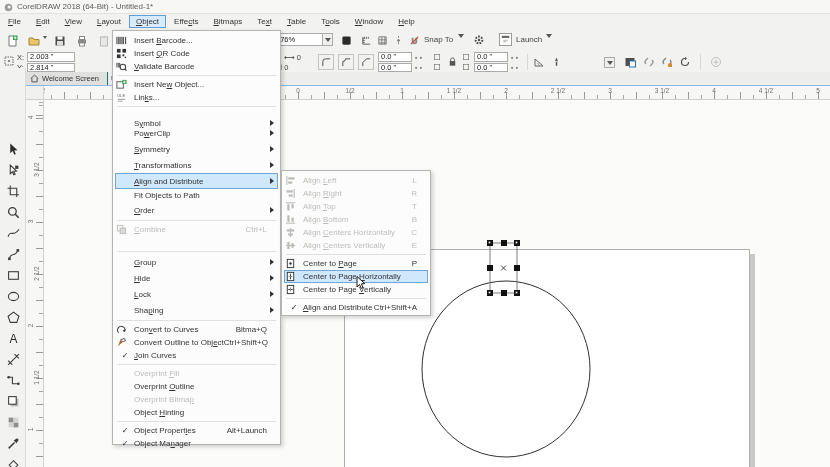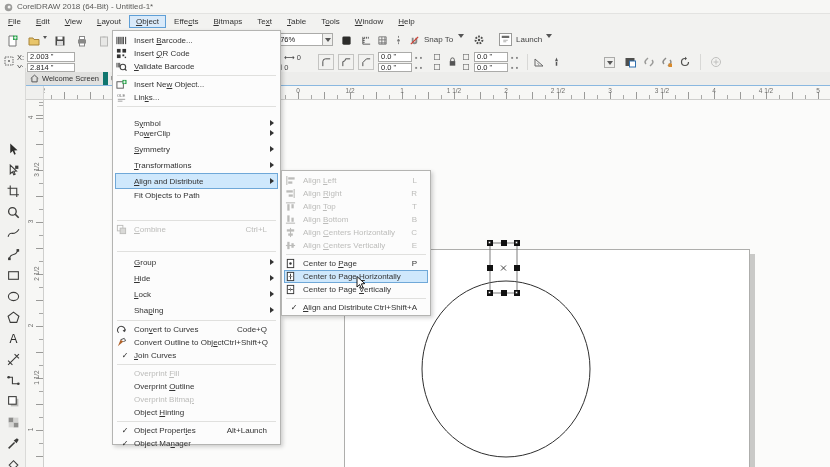--- a/index.html
+++ b/index.html
@@ -297,21 +297,21 @@
     <div class="vsep" style="left:700px;top:2px;height:16px"></div>
     <div class="tbtn" style="left:708px;top:2px;width:16px;height:16px">
       <svg width="12" height="12" viewBox="0 0 12 12">
           <circle cx="6" cy="6" r="4.5" fill="none" stroke="#c0c0be"></circle>
           <path d="M6,3.5 v5 M3.5,6 h5" stroke="#c0c0be"></path>
         </svg>
       </div>
   </div>
 
   <div class="abs" id="tabrow">
-    <div class="abs" style="left:0;top:0;width:82px;height:12.5px;background:#e0e0de;border-right:5px solid #0f766e;display:flex;align-items:center">
+    <div class="abs" style="left:0;top:0;width:82px;height:12.5px;background:#e0e0de;border-right:1px solid #0f766e;display:flex;align-items:center">
       <span style="margin-left:4px">
         <svg width="9" height="9" viewBox="0 0 12 12">
             <path d="M1,6 L6,1.5 L11,6 M2.5,5.5 V10.5 H9.5 V5.5" fill="none" stroke="#555" stroke-width="1.3"></path>
           </svg>
         </span>
       <span style="margin-left:3px;font-size:7.5px;color:#333">Welcome Screen</span>
     </div>
     <span class="abs" style="left:85px;top:2px;font-size:7.5px;color:#333">U</span>
   </div>
 
@@ -498,20 +498,25 @@
       </div>
       <div class="mitem hl" style="top: 142px; height: 16px;">
         <span class="micon"></span>
         <span class="mlabel"><u>A</u>lign and Distribute</span>
         <span class="marrow"></span>
       </div>
       <div class="mitem" style="top: 158px; height: 13px;">
         <span class="micon"></span>
         <span class="mlabel">Fit Objects to Path</span>
       </div>
+      <div class="mitem" style="top: 171px; height: 16px;">
+        <span class="micon"></span>
+        <span class="mlabel"><u>O</u>rder</span>
+        <span class="marrow"></span>
+      </div>
       <div class="msep" style="top: 189px;"></div>
       <div class="mitem dis" style="top: 192px; height: 13px;">
         <span class="micon"><span><svg width="11" height="11" viewBox="0 0 12 12">
               <rect x="1.5" y="1.5" width="6" height="6" fill="none" stroke="#bcbcba"></rect>
               <rect x="4.5" y="4.5" width="6" height="6" fill="#d9d9d7" stroke="#bcbcba"></rect>
             </svg></span></span>
         <span class="mlabel"><u>C</u>ombine</span>
         <span class="mshort">Ctrl+L</span>
       </div>
       <div class="msep" style="top: 220px;"></div>
@@ -535,21 +540,21 @@
         <span class="mlabel">Sha<u>p</u>ing</span>
         <span class="marrow"></span>
       </div>
       <div class="msep" style="top: 289px;"></div>
       <div class="mitem" style="top: 292px; height: 13px;">
         <span class="micon"><span><svg width="11" height="11" viewBox="0 0 12 12">
               <path d="M3,9.5 A4,4 0 1 1 9.5,8" fill="none" stroke="#444" stroke-width="1.1"></path>
               <path d="M10.8,5.5 L9.3,9 L7.2,7.2 Z" fill="#444"></path>
             </svg></span></span>
         <span class="mlabel">Con<u>v</u>ert to Curves</span>
-        <span class="mshort">Code+Q</span>
+        <span class="mshort">Bitma+Q</span>
       </div>
       <div class="mitem" style="top: 305px; height: 13px;">
         <span class="micon"><span><svg width="11" height="11" viewBox="0 0 12 12">
               <path d="M2,10 L5,3 L8,5 Z" fill="#b0622a"></path>
               <path d="M5,3 L9,1.5 L10.5,4 L8,5" fill="none" stroke="#444"></path>
             </svg></span></span>
         <span class="mlabel">Convert Outline to Obj<u>e</u>ct</span>
         <span class="mshort">Ctrl+Shift+Q</span>
       </div>
       <div class="mitem" style="top: 318px; height: 13px;">

